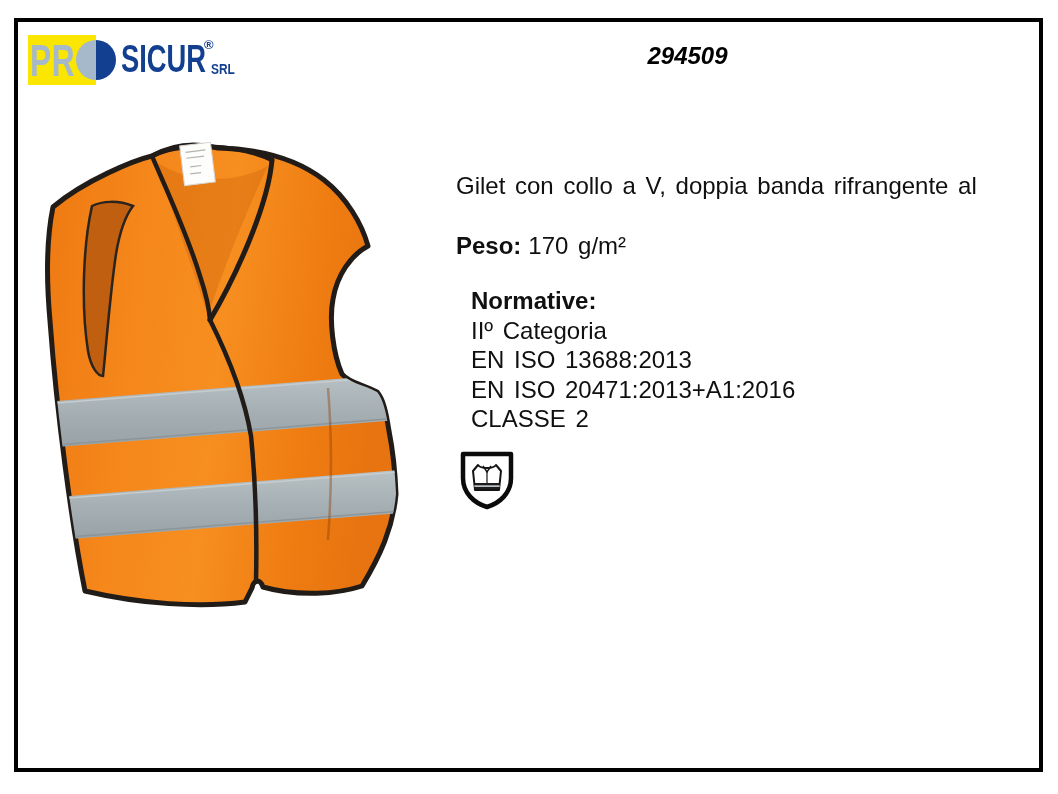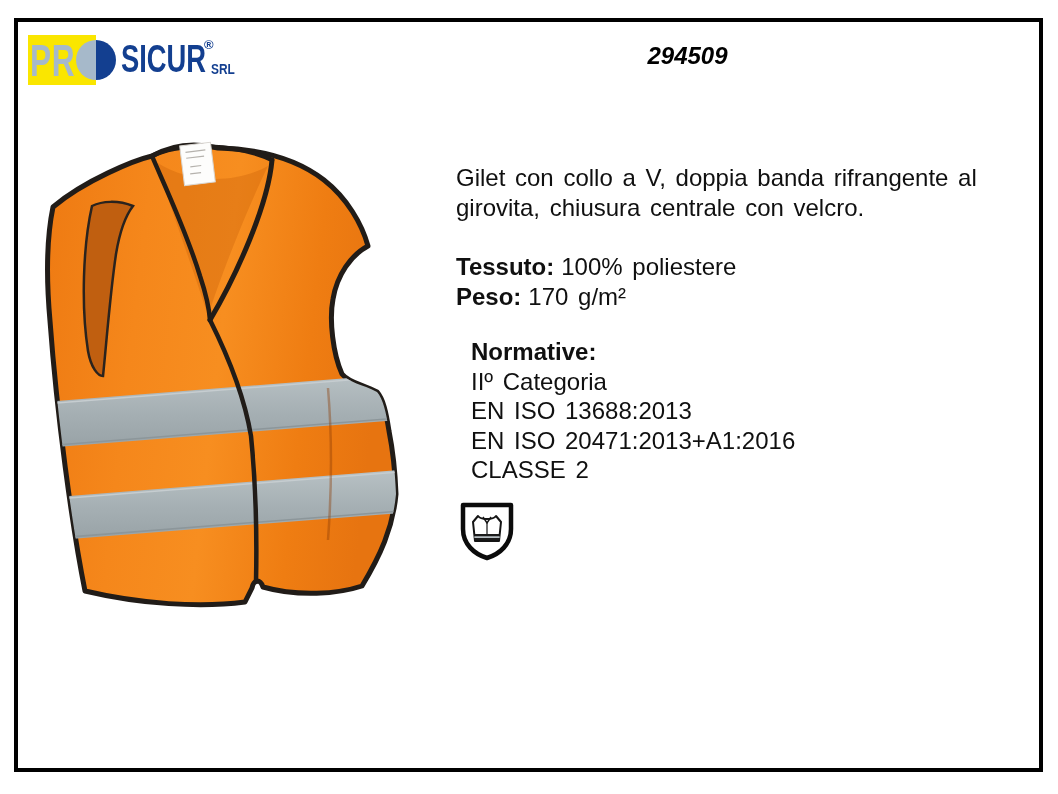--- a/index.html
+++ b/index.html
@@ -25,21 +25,21 @@
   .title{position:absolute;left:545px;top:42px;width:285px;text-align:center;
          font-size:24px;font-weight:bold;font-style:italic;color:#000;}
 
   
   .vest{position:absolute;left:40px;top:136px;width:372px;height:478px;}
 
   
   .info{position:absolute;left:456px;top:163px;width:584px;font-size:24px;
         line-height:29.5px;word-spacing:3px;color:#101010;}
   .info .b{font-weight:bold;margin-right:7px;}
-  .desc{margin:0 0 30px 0;}
+  .desc{margin:8px 0 30px 0;}
   .desc div{white-space:nowrap;}
   .specs{margin:0 0 26px 0;}
   .norm{margin:15px;}
   .icon-row{margin-top:13px;}
 </style>
 </head>
 <body>
 
 <div class="frame"></div>
 
@@ -114,27 +114,23 @@
   <g transform="rotate(-7 157 28)">
     <rect x="142" y="8" width="31" height="40" fill="#fdfdfc" stroke="#d8d5d0" stroke-width="1"></rect>
     <path d="M147,15 L167,15 M147,21 L165,21 M150,30 L161,30 M149,37 L160,37" stroke="#b5b2ad" stroke-width="1.2" fill="none"></path>
   </g>
 </svg>
 </div>
 
 <div class="info">
   <div class="desc">
     <div>Gilet con collo a V, doppia banda rifrangente al</div>
-    <div>girovita, chiusura centrale con velcro.</div>
   </div>
 
   <div class="specs">
-    <div>
-      <span class="b">Tessuto:</span><span>100% poliestere</span>
-    </div>
     <div>
       <span class="b">Peso:</span><span>170 g/m²</span>
     </div>
   </div>
 
   <div class="norm">
     <div class="b">Normative:</div>
     <div>IIº Categoria</div>
     <div>EN ISO 13688:2013</div>
     <div>EN ISO 20471:2013+A1:2016</div>

